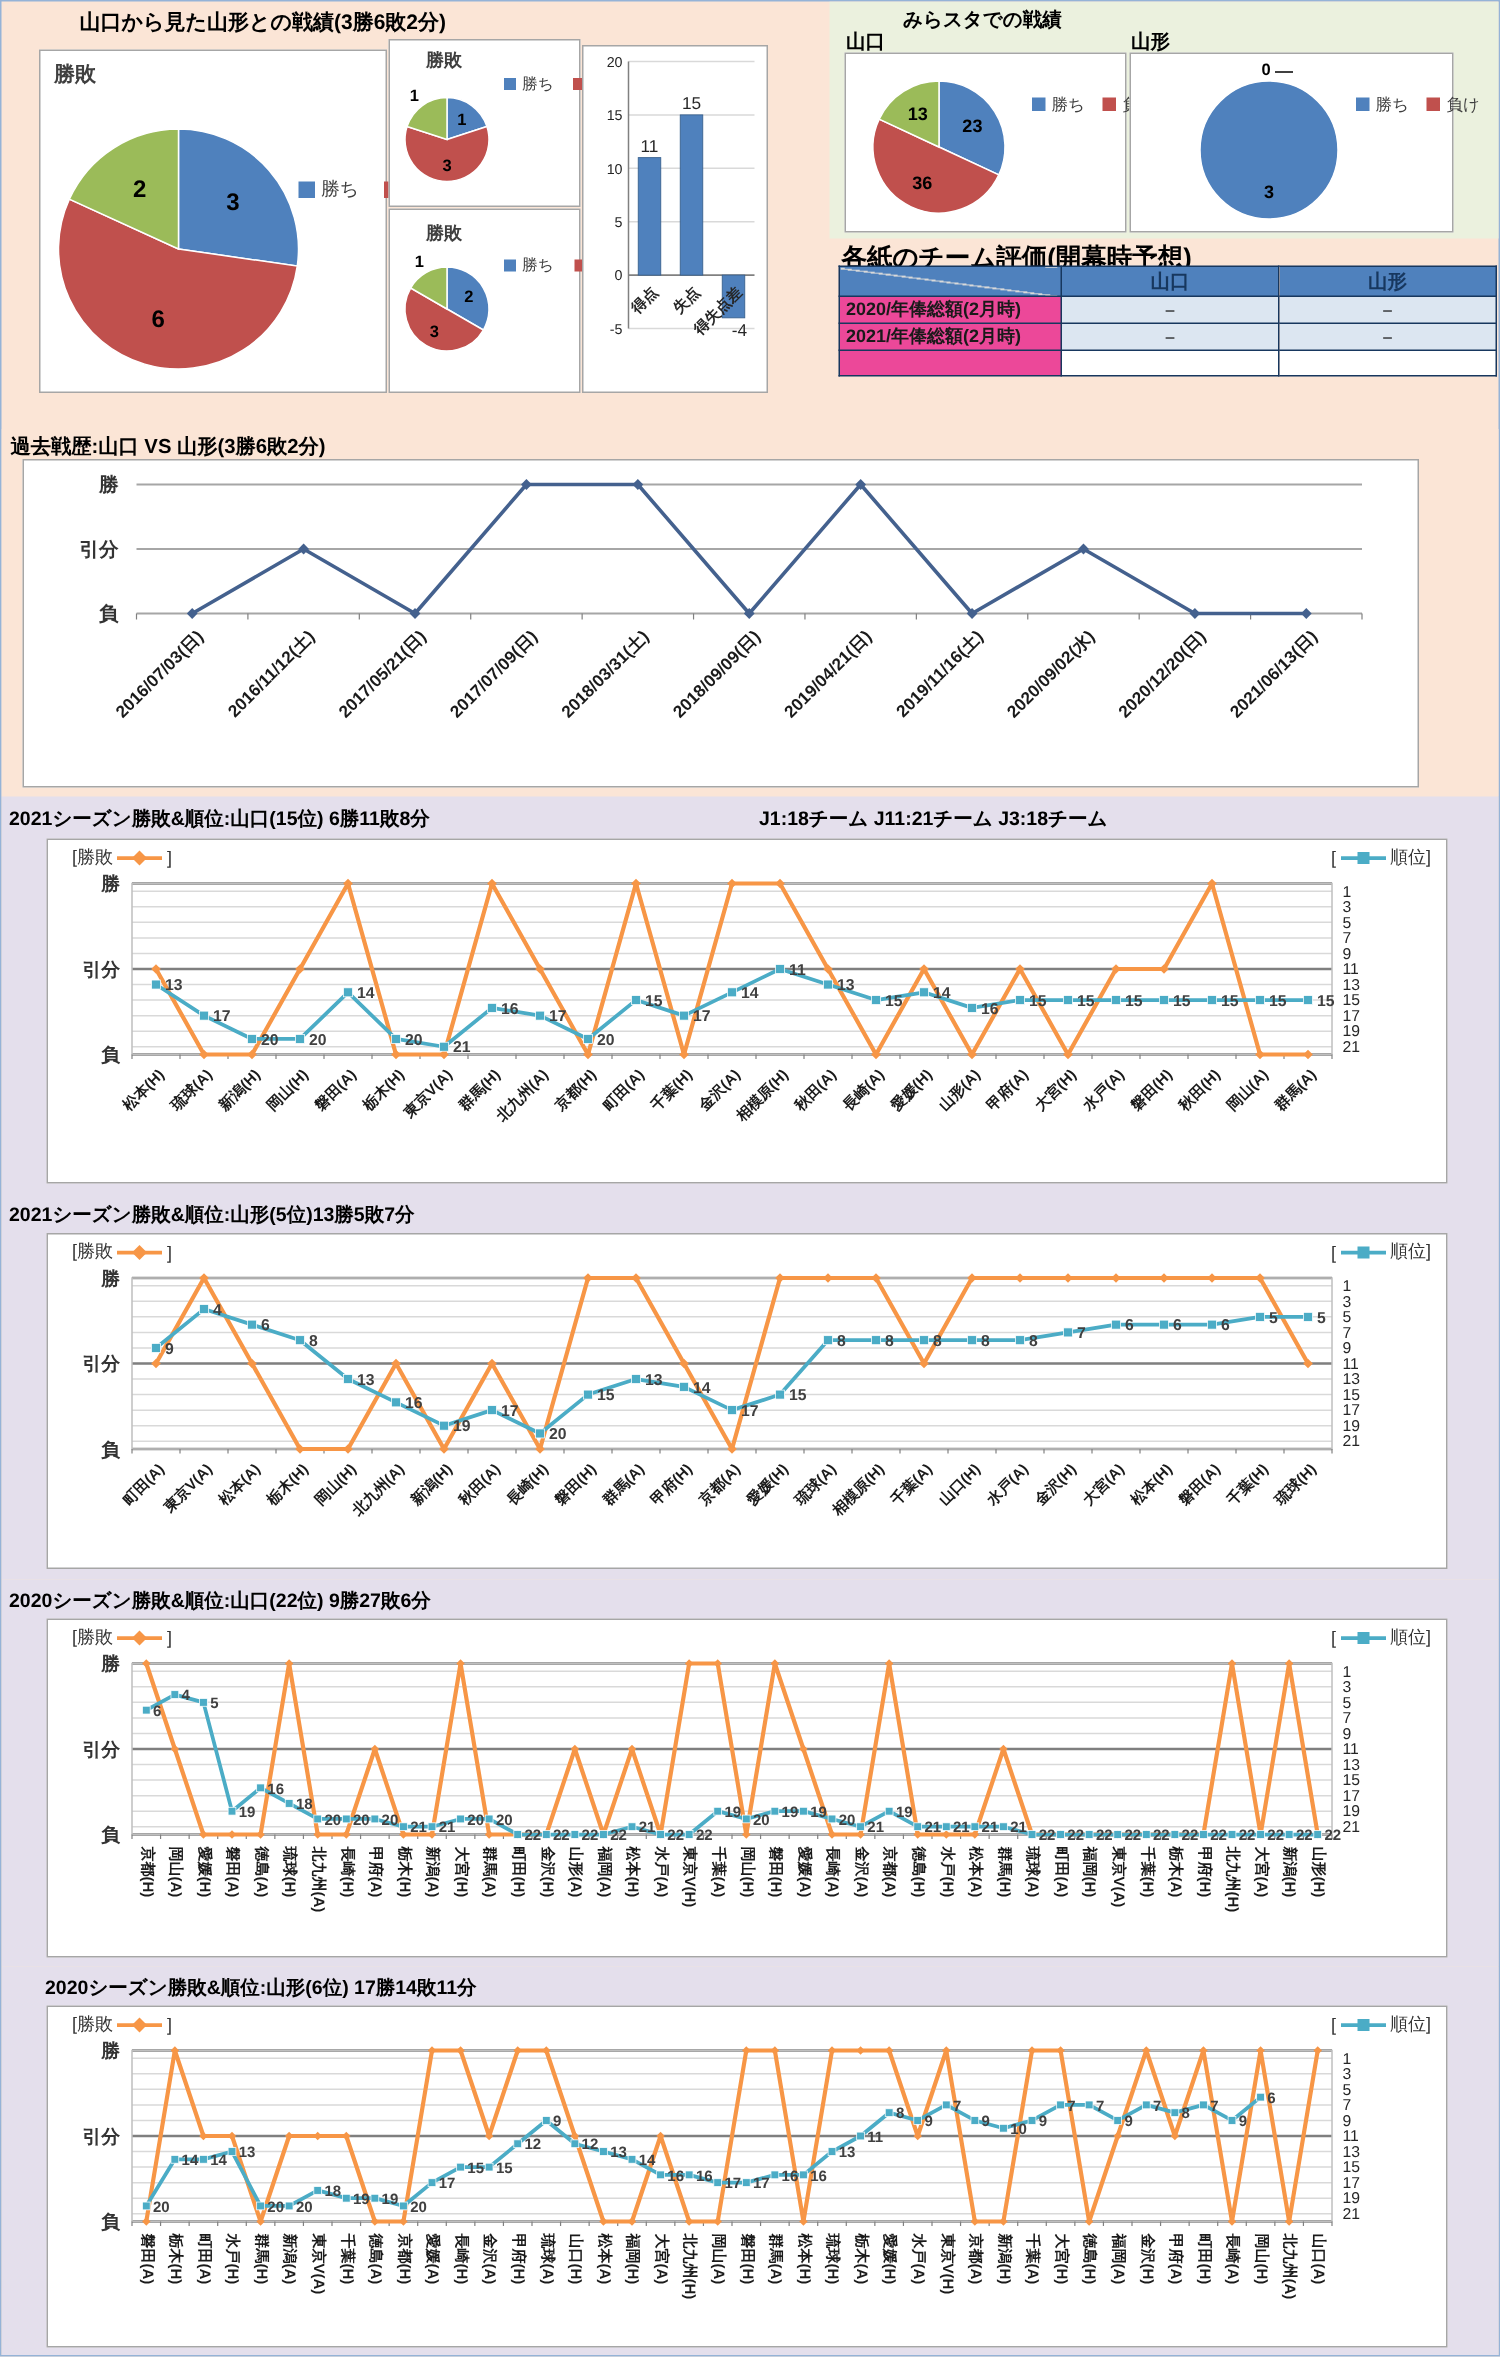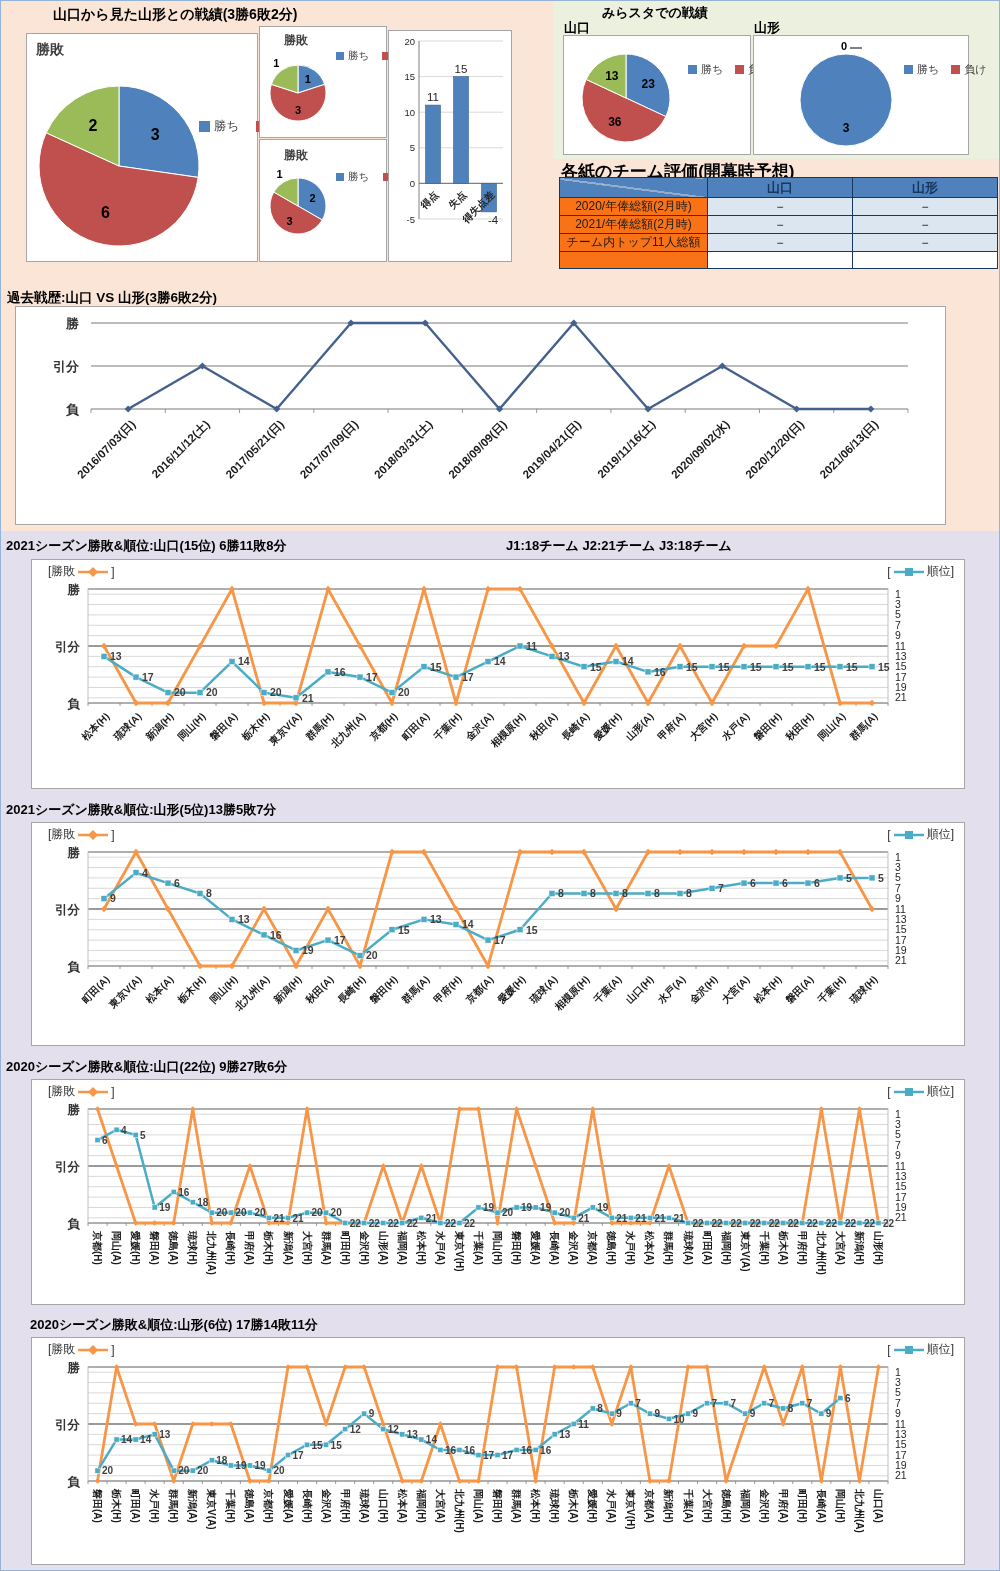--- a/index.html
+++ b/index.html
@@ -11,21 +11,21 @@
   .sub-title{position:absolute;font-weight:bold;font-size:13px;color:#000;white-space:nowrap;}
   .pie-title{position:absolute;font-size:13px;color:#3f3f3f;font-weight:bold;}
   .legend{position:absolute;display:flex;flex-direction:row;}
   .legend .li{display:flex;align-items:center;white-space:nowrap;color:#3f3f3f;}
   .legend .sw{display:inline-block;flex:none;}
   .season-sec{position:absolute;left:0;width:1000px;background:#E4DFEC;}
   .lg{position:absolute;font-size:12px;color:#333;display:flex;align-items:center;gap:3px;white-space:nowrap;}
   .ratings{position:absolute;border-collapse:collapse;table-layout:fixed;font-size:12px;}
   .ratings td,.ratings th{border:1px solid #17375E;height:16px;padding:0 4px;overflow:hidden;white-space:nowrap;}
   .ratings th{background:#4F81BD;color:#17375E;font-size:13px;font-weight:bold;text-align:center;}
-  .ratings td.lbl{background:#f97316;text-align:center;color:#1a1a1a;}
+  .ratings td.lbl{background:#ec4899;text-align:left;color:#1a1a1a;font-weight:bold;}
   .ratings td.val{background:#DCE6F1;text-align:center;color:#1a1a1a;}
   .ratings td.empty{background:#ffffff;}
   .ratings th.diag{background:
      linear-gradient(to top right,rgba(0,0,0,0) calc(50% - 1px),#d9d9d9 calc(50% - 1px),#d9d9d9 calc(50% + 0px),rgba(0,0,0,0) calc(50% + 0px)),#4F81BD;}
 </style>
 </head>
 <body>
 
 <div id="page">
 
@@ -202,25 +202,20 @@
       <th>山口</th>
       <th>山形</th>
     </tr>
     <tr>
       <td class="lbl">2020/年俸総額(2月時)</td>
       <td class="val">−</td>
       <td class="val">−</td>
     </tr>
     <tr>
       <td class="lbl">2021/年俸総額(2月時)</td>
-      <td class="val">−</td>
-      <td class="val">−</td>
-    </tr>
-    <tr>
-      <td class="lbl">チーム内トップ11人総額</td>
       <td class="val">−</td>
       <td class="val">−</td>
     </tr>
     <tr>
       <td class="lbl"></td>
       <td class="empty"></td>
       <td class="empty"></td>
     </tr>
   </tbody>
     </table>
@@ -269,21 +264,21 @@
             <text x="0" y="0" fill="#1a1a1a" text-anchor="end" font-size="11.5" font-weight="bold" transform="translate(640.0454545454545,118) rotate(-45)">2019/11/16(土)</text>
             <text x="0" y="0" fill="#1a1a1a" text-anchor="end" font-size="11.5" font-weight="bold" transform="translate(714.3181818181818,118) rotate(-45)">2020/09/02(水)</text>
             <text x="0" y="0" fill="#1a1a1a" text-anchor="end" font-size="11.5" font-weight="bold" transform="translate(788.590909090909,118) rotate(-45)">2020/12/20(日)</text>
             <text x="0" y="0" fill="#1a1a1a" text-anchor="end" font-size="11.5" font-weight="bold" transform="translate(862.8636363636363,118) rotate(-45)">2021/06/13(日)</text>
           </svg></div>
     </div>
   </div>
 
   <div class="season-sec" style="top:530px;height:265px;">
     <div class="sec-title" style="left:5px;top:6px;font-size:13px;">2021シーズン勝敗&amp;順位:山口(15位) 6勝11敗8分</div>
-    <div class="sec-title" style="left:505px;top:6px;font-size:13px;">J1:18チーム  J2:21チーム  J3:18チーム</div>
+    <div class="sec-title" style="left:505px;top:6px;font-size:13px;">J1:18チーム  J11:21チーム  J3:18チーム</div>
     <div class="panel season-panel" style="left:30px;top:28px;width:934px;height:230px;">
         <div class="lg" style="left: 16px; top: 3px;">
           <span>[勝敗</span>
     <svg width="30" height="12">
             <line x1="0" y1="6" x2="30" y2="6" stroke="#F79646" stroke-width="2.5"></line>
             <path d="M15,1 L20,6 L15,11 L10,6 Z" fill="#F79646"></path>
           </svg>
     <span>]</span>
         </div>
         <div class="lg" style="right: 10px; top: 3px;">

